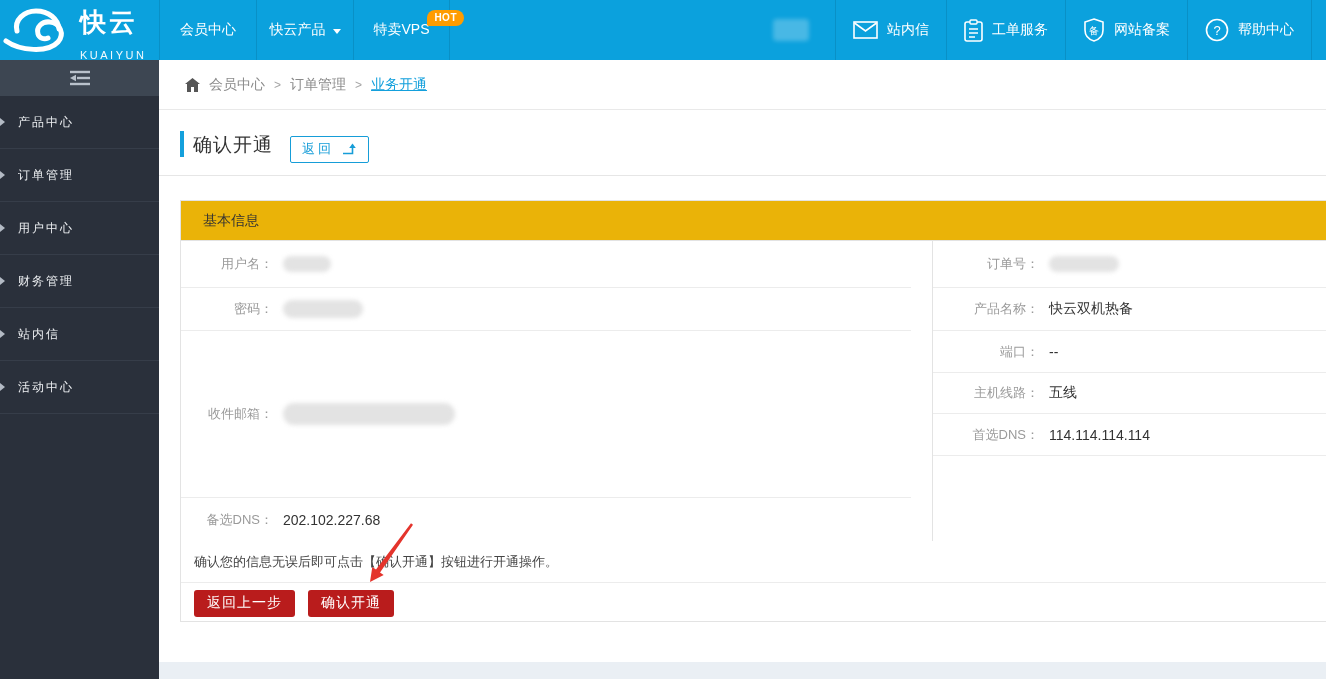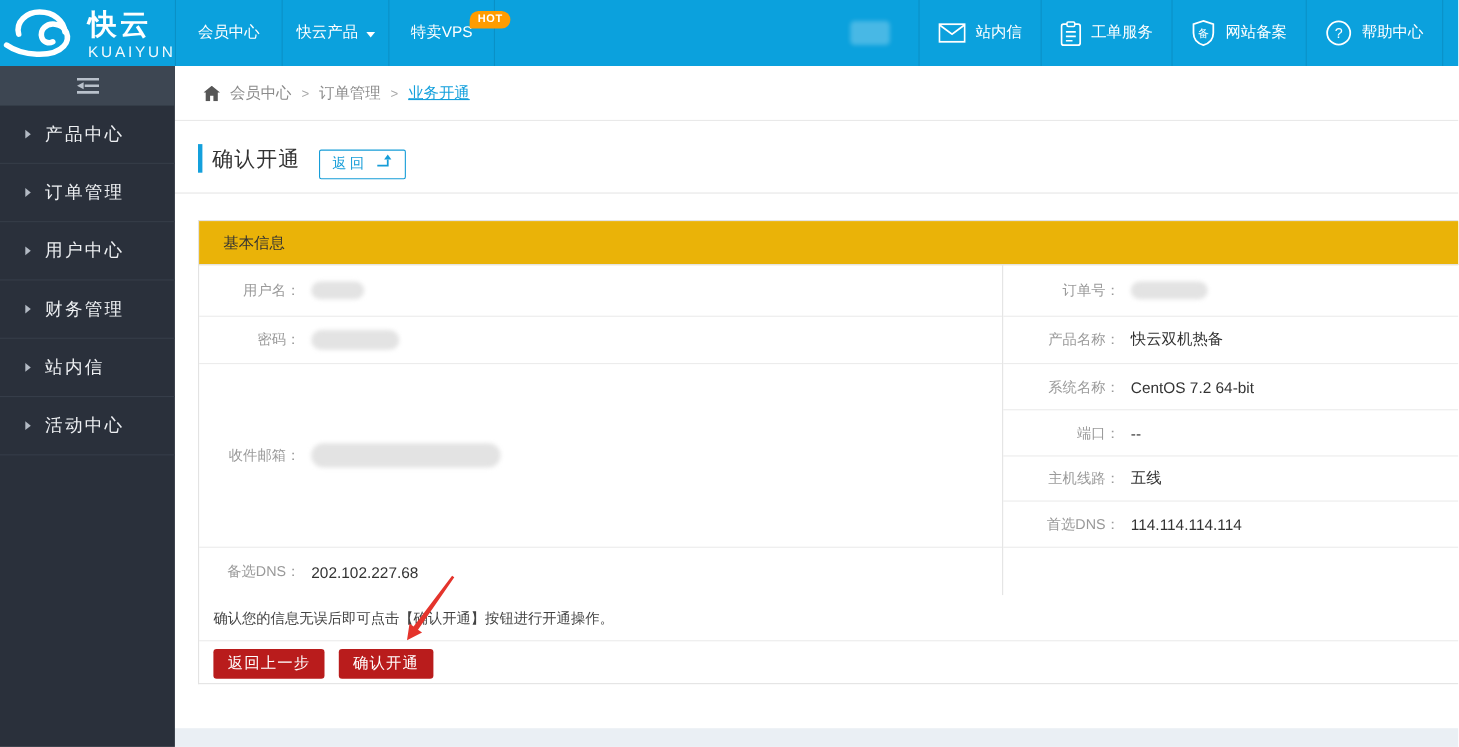--- a/index.html
+++ b/index.html
@@ -6,54 +6,54 @@
   html,body { width:1326px; height:679px; }
   body { font-family:"Liberation Sans","DejaVu Sans",sans-serif; }
   .stage { position:relative; width:1326px; height:679px; background:#fff; overflow:hidden; }
 
   
   .navbar { position:absolute; left:0; top:0; width:1326px; height:60px; background:#0ba1dd; display:flex; align-items:stretch; color:#fff; z-index:5; }
   .logo { position:relative; width:159px; flex:0 0 159px; cursor:pointer; }
   .logo-swirl { position:absolute; left:2px; top:5px; }
   .logo-text { position:absolute; left:80px; top:9px; line-height:1; }
   .logo-cn { display:block; font-size:26px; font-weight:bold; letter-spacing:3px; }
-  .logo-en { display:block; font-size:14px; letter-spacing:2.5px; margin-top:5px; opacity:.95; }
+  .logo-en { display:block; font-size:11px; letter-spacing:2.5px; margin-top:15px; opacity:.95; }
   .main-menu { display:flex; height:100%; }
   .menu-item { position:relative; width:97px; display:flex; align-items:center; justify-content:center; gap:7px; font-size:14px; border-left:1px solid rgba(0,0,0,.10); cursor:pointer; }
   .menu-item:last-child { border-right:1px solid rgba(0,0,0,.10); }
   .caret-down { width:0; height:0; border-left:4px solid transparent; border-right:4px solid transparent; border-top:5px solid #fff; margin-top:2px; }
   .hot-badge { position:absolute; top:10px; right:-15px; background:#ff9c00; color:#fff; font-size:10px; font-weight:bold; padding:2px 7px 3px; border-radius:9px 9px 9px 2px; letter-spacing:.5px; }
   .nav-right { margin-left:auto; display:flex; align-items:center; height:100%; margin-right:14px; }
   .nav-user-blob { width:36px; height:22px; background:rgba(255,255,255,.25); border-radius:4px; filter:blur(2px); margin-right:26px; }
   .nav-right-item { height:100%; display:flex; align-items:center; gap:9px; padding:0 17px; font-size:14px; border-left:1px solid rgba(0,0,0,.10); cursor:pointer; white-space:nowrap; }
   .nav-right-item:last-child { border-right:1px solid rgba(0,0,0,.10); }
   .nav-icon { flex:0 0 auto; display:block; }
 
   
   .sidebar { position:absolute; left:0; top:60px; width:159px; height:619px; background:#2a303b; z-index:4; }
   .sidebar-header { height:36px; background:#3d4652; display:flex; align-items:center; justify-content:center; cursor:pointer; }
-  .side-item { height:53px; display:flex; align-items:center; padding-left:23px; gap:13px; color:#eef0f3; font-size:16px; letter-spacing:2px; border-bottom:1px solid #363d49; cursor:pointer; }
+  .side-item { height:53px; display:flex; align-items:center; gap:13px; color:#eef0f3; font-size:12px; letter-spacing:2px; border-bottom:1px solid #363d49; cursor:pointer; }
   .tri-right { width:0; height:0; border-top:4px solid transparent; border-bottom:4px solid transparent; border-left:5px solid #b3bac4; }
 
   
   .main { position:absolute; left:159px; top:60px; right:0; bottom:0; background:#fff; }
   .breadcrumb { position:absolute; left:0; top:0; right:0; height:50px; border-bottom:1px solid #e9e9e9; display:flex; align-items:center; padding-left:26px; gap:9px; font-size:14px; color:#8b8b8b; }
   .crumb { color:#8b8b8b; cursor:pointer; }
   .crumb-sep { color:#a5a5a5; font-size:12px; }
   .crumb-active { color:#14a0dc; text-decoration:underline; cursor:pointer; }
 
   .title-row { position:absolute; left:0; top:50px; right:0; height:66px; border-bottom:1px solid #e6e6e6; }
   .title-accent { position:absolute; left:21px; top:21px; width:4px; height:26px; background:#14a0dc; }
   .page-title { position:absolute; left:34px; top:22px; font-size:19px; color:#333; letter-spacing:1px; }
-  .back-btn { position:absolute; left:131px; top:26px; display:inline-flex; gap:8px; padding:3px 11px 4px; border:1px solid #169dd8; border-radius:2px; background:#fff; color:#169dd8; font-size:13px; letter-spacing:3px; cursor:pointer; }
+  .back-btn { position:absolute; left:131px; top:26px; display:inline-flex; align-items:center; gap:8px; padding:3px 11px 4px; border:1px solid #169dd8; border-radius:2px; background:#fff; color:#169dd8; font-size:13px; letter-spacing:3px; cursor:pointer; }
 
   
   .panel { position:absolute; left:21px; top:140px; right:0; height:422px; border:1px solid #e3e3e3; border-right:none; }
   .panel-header { height:40px; line-height:39px; background:#eab308; border-bottom:1px solid #e3e3e3; padding-left:22px; font-size:14px; color:#333; }
-  .panel-body { display:flex; }
+  .panel-body { display:flex;gap:21px; }
   .col-left { width:730px; flex:0 0 730px; }
   .col-right { flex:1; border-left:1px solid #e3e3e3; }
   .irow { display:flex; align-items:center; border-bottom:1px solid #ececec; }
   .h47{height:47px}.h43{height:43px}.h42{height:42px}.h41{height:41px}.h167{height:167px}
   .ilabel { width:92px; flex:0 0 92px; text-align:right; color:#9a9a9a; font-size:13px; }
   .col-right .ilabel { width:106px; flex:0 0 106px; }
   .ivalue { margin-left:10px; color:#333; font-size:14px; font-weight:500; }
   .blob { margin-left:10px; background:#e3e3e3; border-radius:9px; filter:blur(2px); }
   .blob-user{width:48px;height:16px}.blob-pass{width:80px;height:18px;border-radius:10px}
   .blob-mail{width:172px;height:22px;border-radius:12px}.blob-order{width:70px;height:16px}
@@ -221,24 +221,20 @@
         <div class="col-right">
           <div class="irow h47">
             <span class="ilabel">订单号：</span>
             <span class="blob blob-order"></span>
           </div>
           <div class="irow h43">
             <span class="ilabel">产品名称：</span>
             <span class="ivalue">快云双机热备</span>
           </div>
           <div class="irow h42">
-            <span class="ilabel">系统名称：</span>
-            <span class="ivalue">CentOS 7.2 64-bit</span>
-          </div>
-          <div class="irow h42">
             <span class="ilabel">端口：</span>
             <span class="ivalue">--</span>
           </div>
           <div class="irow h41">
             <span class="ilabel">主机线路：</span>
             <span class="ivalue">五线</span>
           </div>
           <div class="irow h42">
             <span class="ilabel">首选DNS：</span>
             <span class="ivalue">114.114.114.114</span>

